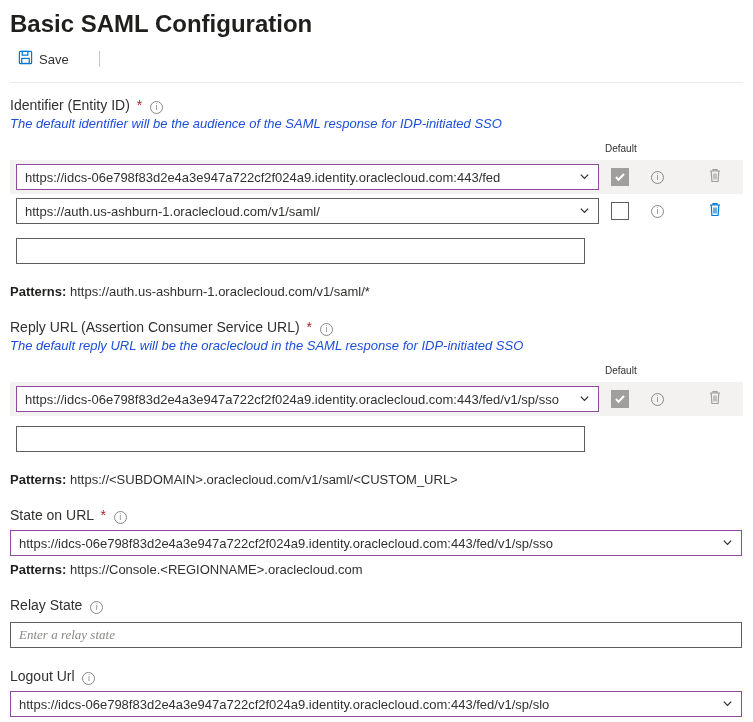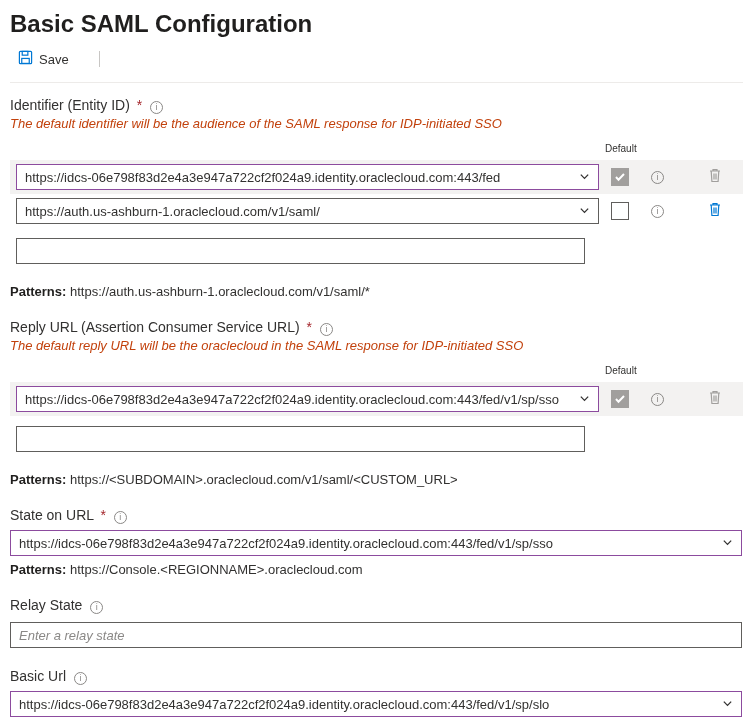--- a/index.html
+++ b/index.html
@@ -57,21 +57,21 @@
       font-size: 9px;
       line-height: 11px;
       text-align: center;
       color: #8a8886;
       margin-left: 4px;
       vertical-align: 0px;
       font-style: normal;
     }
     .helper-text {
       font-style: italic;
-      color: #c2410c;
+      color: #1d4ed8;
       font-size: 13px;
       margin-bottom: 12px;
     }
     .default-header {
       display: grid;
       grid-template-columns: 595px 40px 40px 60px;
       align-items: center;
       margin-bottom: 6px;
     }
     .default-header .lbl {
@@ -147,20 +147,21 @@
       width: 732px;
       font-size: 13px;
     }
     .fullwidth-input {
       border: 1px solid #605e5c;
       height: 26px;
       padding: 0 8px;
       margin: 6px 6px 0 0;
       width: 732px;
       font-size: 13px;
+      font-family: Liberation Serif, serif;
     }
     .fullwidth-input::placeholder { color: #8a8886; font-style: italic; }
     .spacer-input-row { margin-top: 6px; }
     svg.ic { width: 15px; height: 15px; }
   </style>
 </head>
 <body>
 
 
 
@@ -309,21 +310,21 @@
 <div class="section-label">
   <span>Relay State</span>
   <span class="info-ico">i</span>
 </div>
 <input class="fullwidth-input" type="text" placeholder="Enter a relay state" style="">
 
 <div style="height:20px"></div>
 
 
 <div class="section-label">
-  <span>Basic Url</span>
+  <span>Logout Url</span>
   <span class="info-ico">i</span>
 </div>
 <div class="fullwidth-combo">
   <span>https://idcs-06e798f83d2e4a3e947a722cf2f024a9.identity.oraclecloud.com:443/fed/v1/sp/slo</span>
   <span class="chev">
     <svg width="11" height="11" viewBox="0 0 12 12" fill="none" stroke="#323130" stroke-width="1.4">
         <path d="M2 4l4 4 4-4"></path>
       </svg>
   </span>
 </div>

